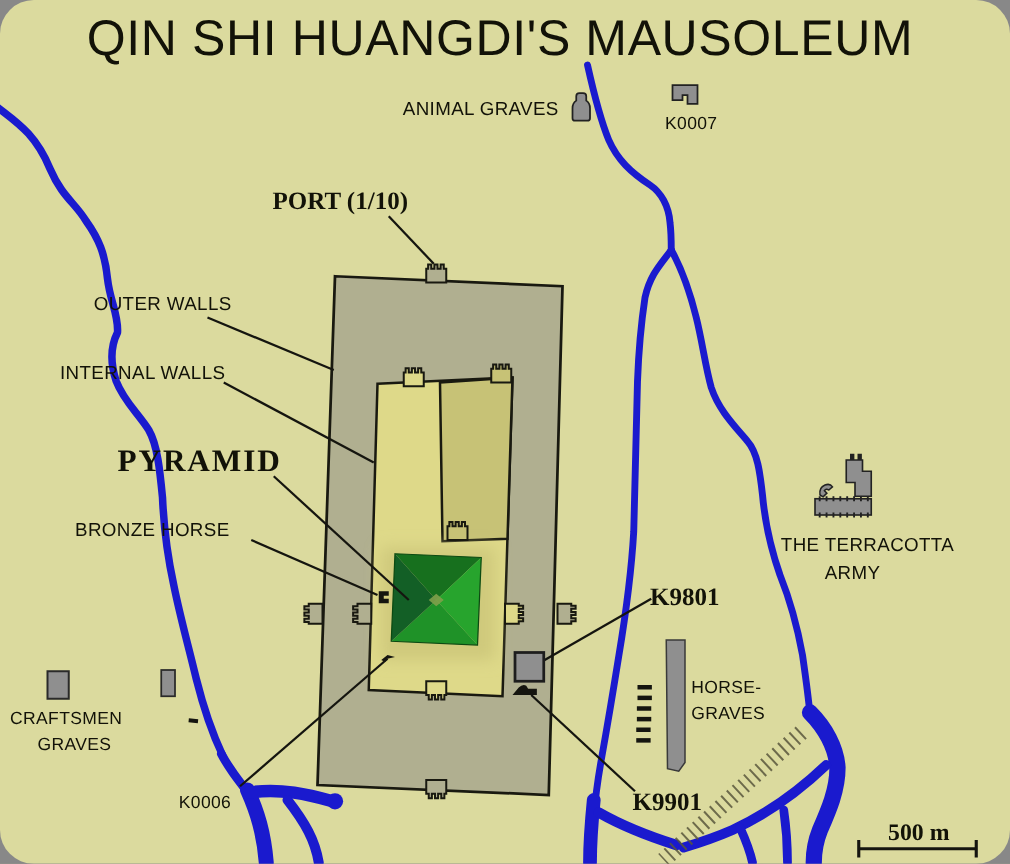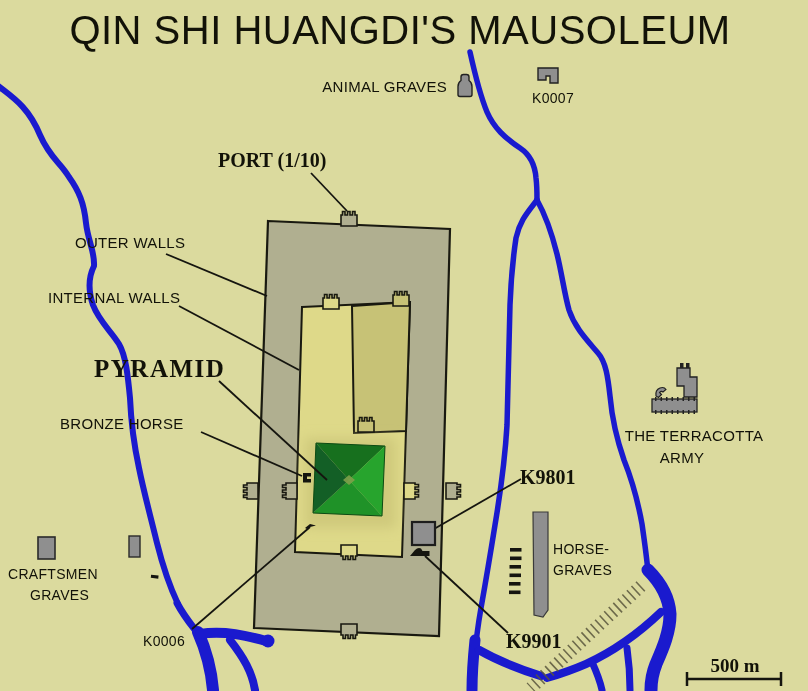--- a/index.html
+++ b/index.html
@@ -1,17 +1,17 @@
 <!DOCTYPE html>
 <html><head>
 <meta charset="utf-8">
 <style>
   html,body{margin:0;padding:0;background:#888;}
   #stage{position:relative;width:808px;height:691px;overflow:hidden;
-         font-family:"Liberation Sans",sans-serif;}
+         font-family:"Liberation Sans",sans-serif;border-radius:27px;}
   svg{position:absolute;inset:0;display:block;}
   text{fill:#121208;}
   .title{font-family:"Liberation Sans",sans-serif;font-size:40px;letter-spacing:.5px;}
   .sans{font-family:"Liberation Sans",sans-serif;font-size:15px;letter-spacing:.3px;}
   .sans-sm{font-family:"Liberation Sans",sans-serif;font-size:14px;letter-spacing:.3px;}
   .serif{font-family:"Liberation Serif",serif;font-weight:bold;font-size:20px;}
   .serif-lg{font-family:"Liberation Serif",serif;font-weight:bold;font-size:25px;letter-spacing:1.5px;}
   .serif-md{font-family:"Liberation Serif",serif;font-weight:bold;font-size:19px;}
 </style>
 </head>

